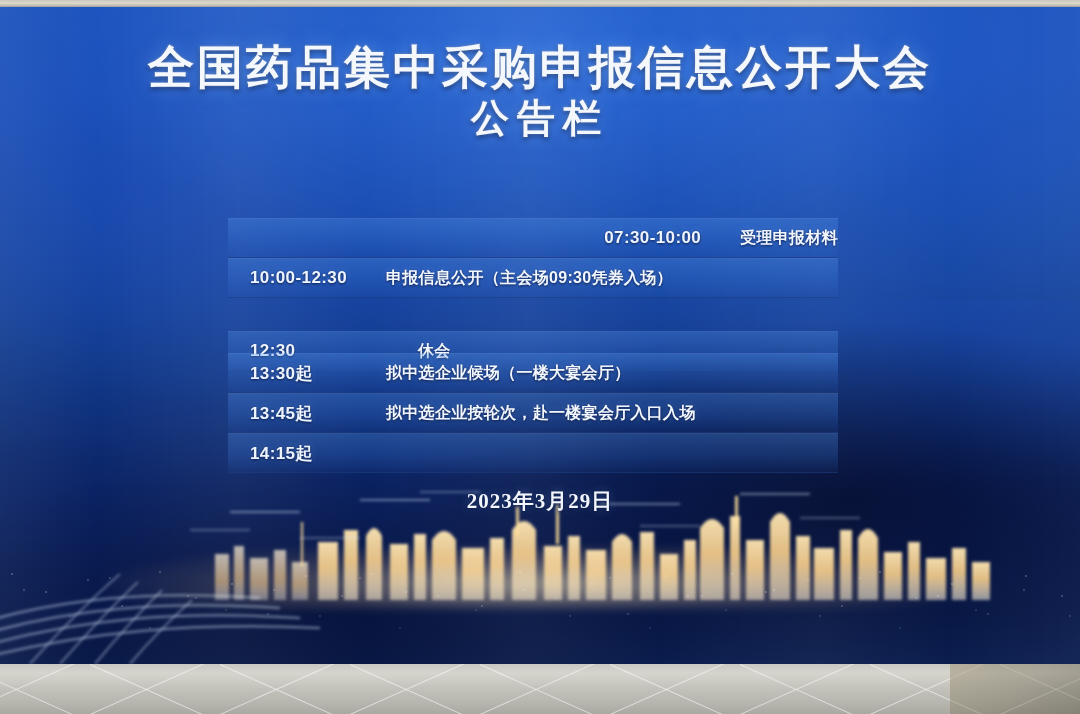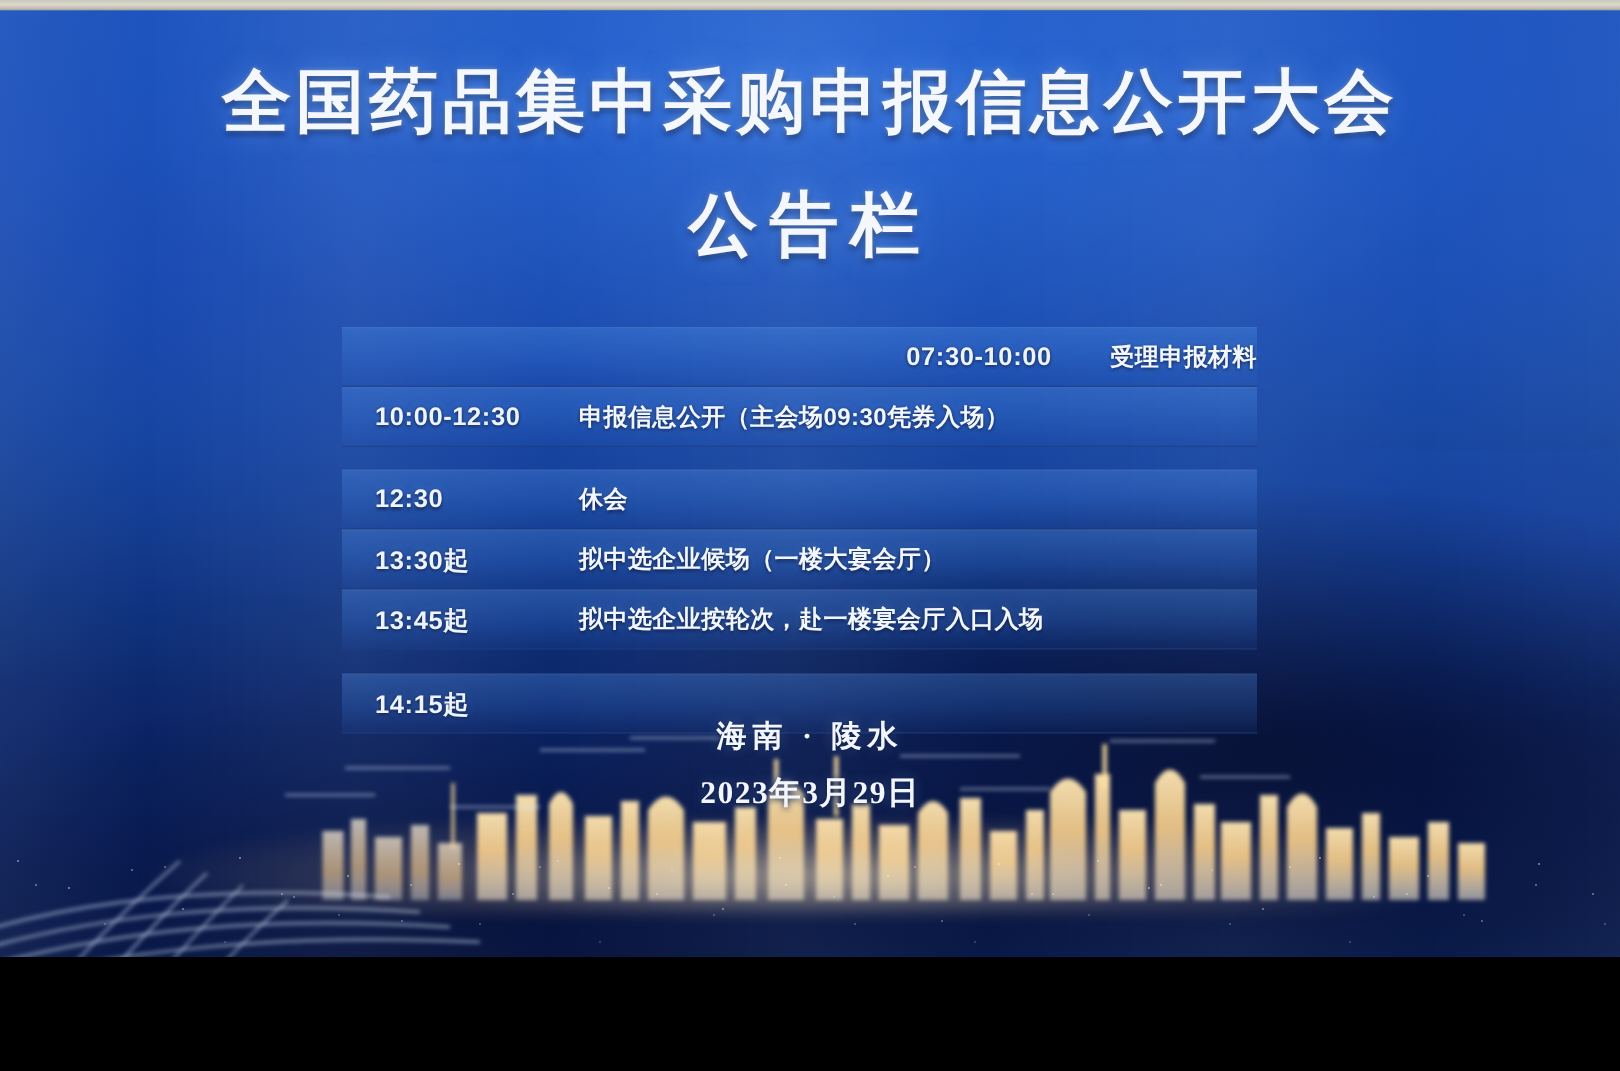--- a/index.html
+++ b/index.html
@@ -1,20 +1,20 @@
 <!DOCTYPE html>
 <html><head>
 <meta charset="utf-8">
 <style>
   html,body{margin:0;padding:0;background:#000;}
   *{box-sizing:border-box;}
 
   #stage{
     position:relative;
-    width:1080px;height:638px;
+    width:1080px;height:714px;
     overflow:hidden;
     font-family:"Liberation Sans","DejaVu Sans",sans-serif;
     background:#15803d;
   }
 
   
   .ceiling{
     position:absolute;left:0;top:0;width:1080px;height:8px;
     background:linear-gradient(180deg,#c9c7bd 0%,#ddd9cc 40%,#b9b6ab 75%,#6e7d9a 100%);
   }
@@ -62,22 +62,22 @@
   }
 
   
   .title-wrap{position:absolute;left:0;top:40px;width:1080px;text-align:center;}
   .title-main{
     font-size:46px;font-weight:700;letter-spacing:3px;color:#f4f7fb;line-height:1.18;
     text-shadow:0 0 18px rgba(120,180,255,.55),0 2px 5px rgba(0,20,70,.85),0 0 3px rgba(255,255,255,.5);
     white-space:nowrap;
   }
   .title-sub{
-    margin-top:30px;
-    font-size:46px;font-weight:700;letter-spacing:8px;color:#f4f7fb;line-height:1.1;
+    margin-top:4px;
+    font-size:38px;font-weight:700;letter-spacing:8px;color:#f4f7fb;line-height:1.1;
     text-shadow:0 0 18px rgba(120,180,255,.55),0 2px 5px rgba(0,20,70,.85),0 0 3px rgba(255,255,255,.5);
   }
 
   
   .schedule{position:absolute;left:228px;top:218px;width:610px;}
   .row{
     position:relative;height:40px;margin-bottom:0;
     display:flex;align-items:center;
     background:linear-gradient(180deg, rgba(86,152,238,.30) 0%, rgba(60,124,222,.24) 55%, rgba(40,96,195,.10) 100%);
     border-top:1px solid rgba(150,200,255,.22);
@@ -183,29 +183,29 @@
 
   <div class="schedule" id="schedule">
       <div class="row" style="margin-bottom: 0px; top: 0px; justify-content: flex-end;">
         <div class="time">07:30-10:00</div>
         <div class="desc">受理申报材料</div>
       </div>
       <div class="row" style="margin-bottom: 15px; top: 0px;">
         <div class="time">10:00-12:30</div>
         <div class="desc">申报信息公开（主会场09:30凭券入场）</div>
       </div>
-      <div class="row" style="margin-bottom: 0px; top: 0px;">
+      <div class="row" style="margin-bottom: 0px; top: 18px; gap: 32px;">
         <div class="time">12:30</div>
         <div class="desc">休会</div>
       </div>
       <div class="row" style="margin-bottom: 0px; top: 0px;">
         <div class="time">13:30起</div>
         <div class="desc">拟中选企业候场（一楼大宴会厅）</div>
       </div>
-      <div class="row" style="margin-bottom: 16px; top: 0px;">
+      <div class="row" style="margin-bottom: 0px; top: 0px;">
         <div class="time">13:45起</div>
         <div class="desc">拟中选企业按轮次，赴一楼宴会厅入口入场</div>
       </div>
       <div class="row" style="margin-bottom: 0px; top: 0px;">
         <div class="time">14:15起</div>
       </div>
     </div>
 
   <div class="city">
     <svg width="1080" height="194" viewBox="0 0 1080 194">
@@ -300,21 +300,20 @@
         <line x1="800" y1="48" x2="860" y2="48" stroke-width="1.2"></line>
         <line x1="420" y1="22" x2="480" y2="22" stroke-width="1.2"></line>
       </g>
     </svg>
     <div class="city-glow"></div>
     <div class="sparkle"></div>
     <div class="sparkle2"></div>
   </div>
 
   <div class="footer">
-    <div class="place">海南 · 陵水</div>
     <div class="date">2023年3月29日</div>
   </div>
 
   <div class="floor-shadow"></div>
   <div class="floor" id="floor">
       <div class="grout" style="left: -40px; top: 0px; transform: rotate(24deg);"></div>
       <div class="grout" style="left: -40px; top: 50px; transform: rotate(-24deg);"></div>
       <div class="grout" style="left: 90px; top: 0px; transform: rotate(24deg);"></div>
       <div class="grout" style="left: 90px; top: 50px; transform: rotate(-24deg);"></div>
       <div class="grout" style="left: 220px; top: 0px; transform: rotate(24deg);"></div>

